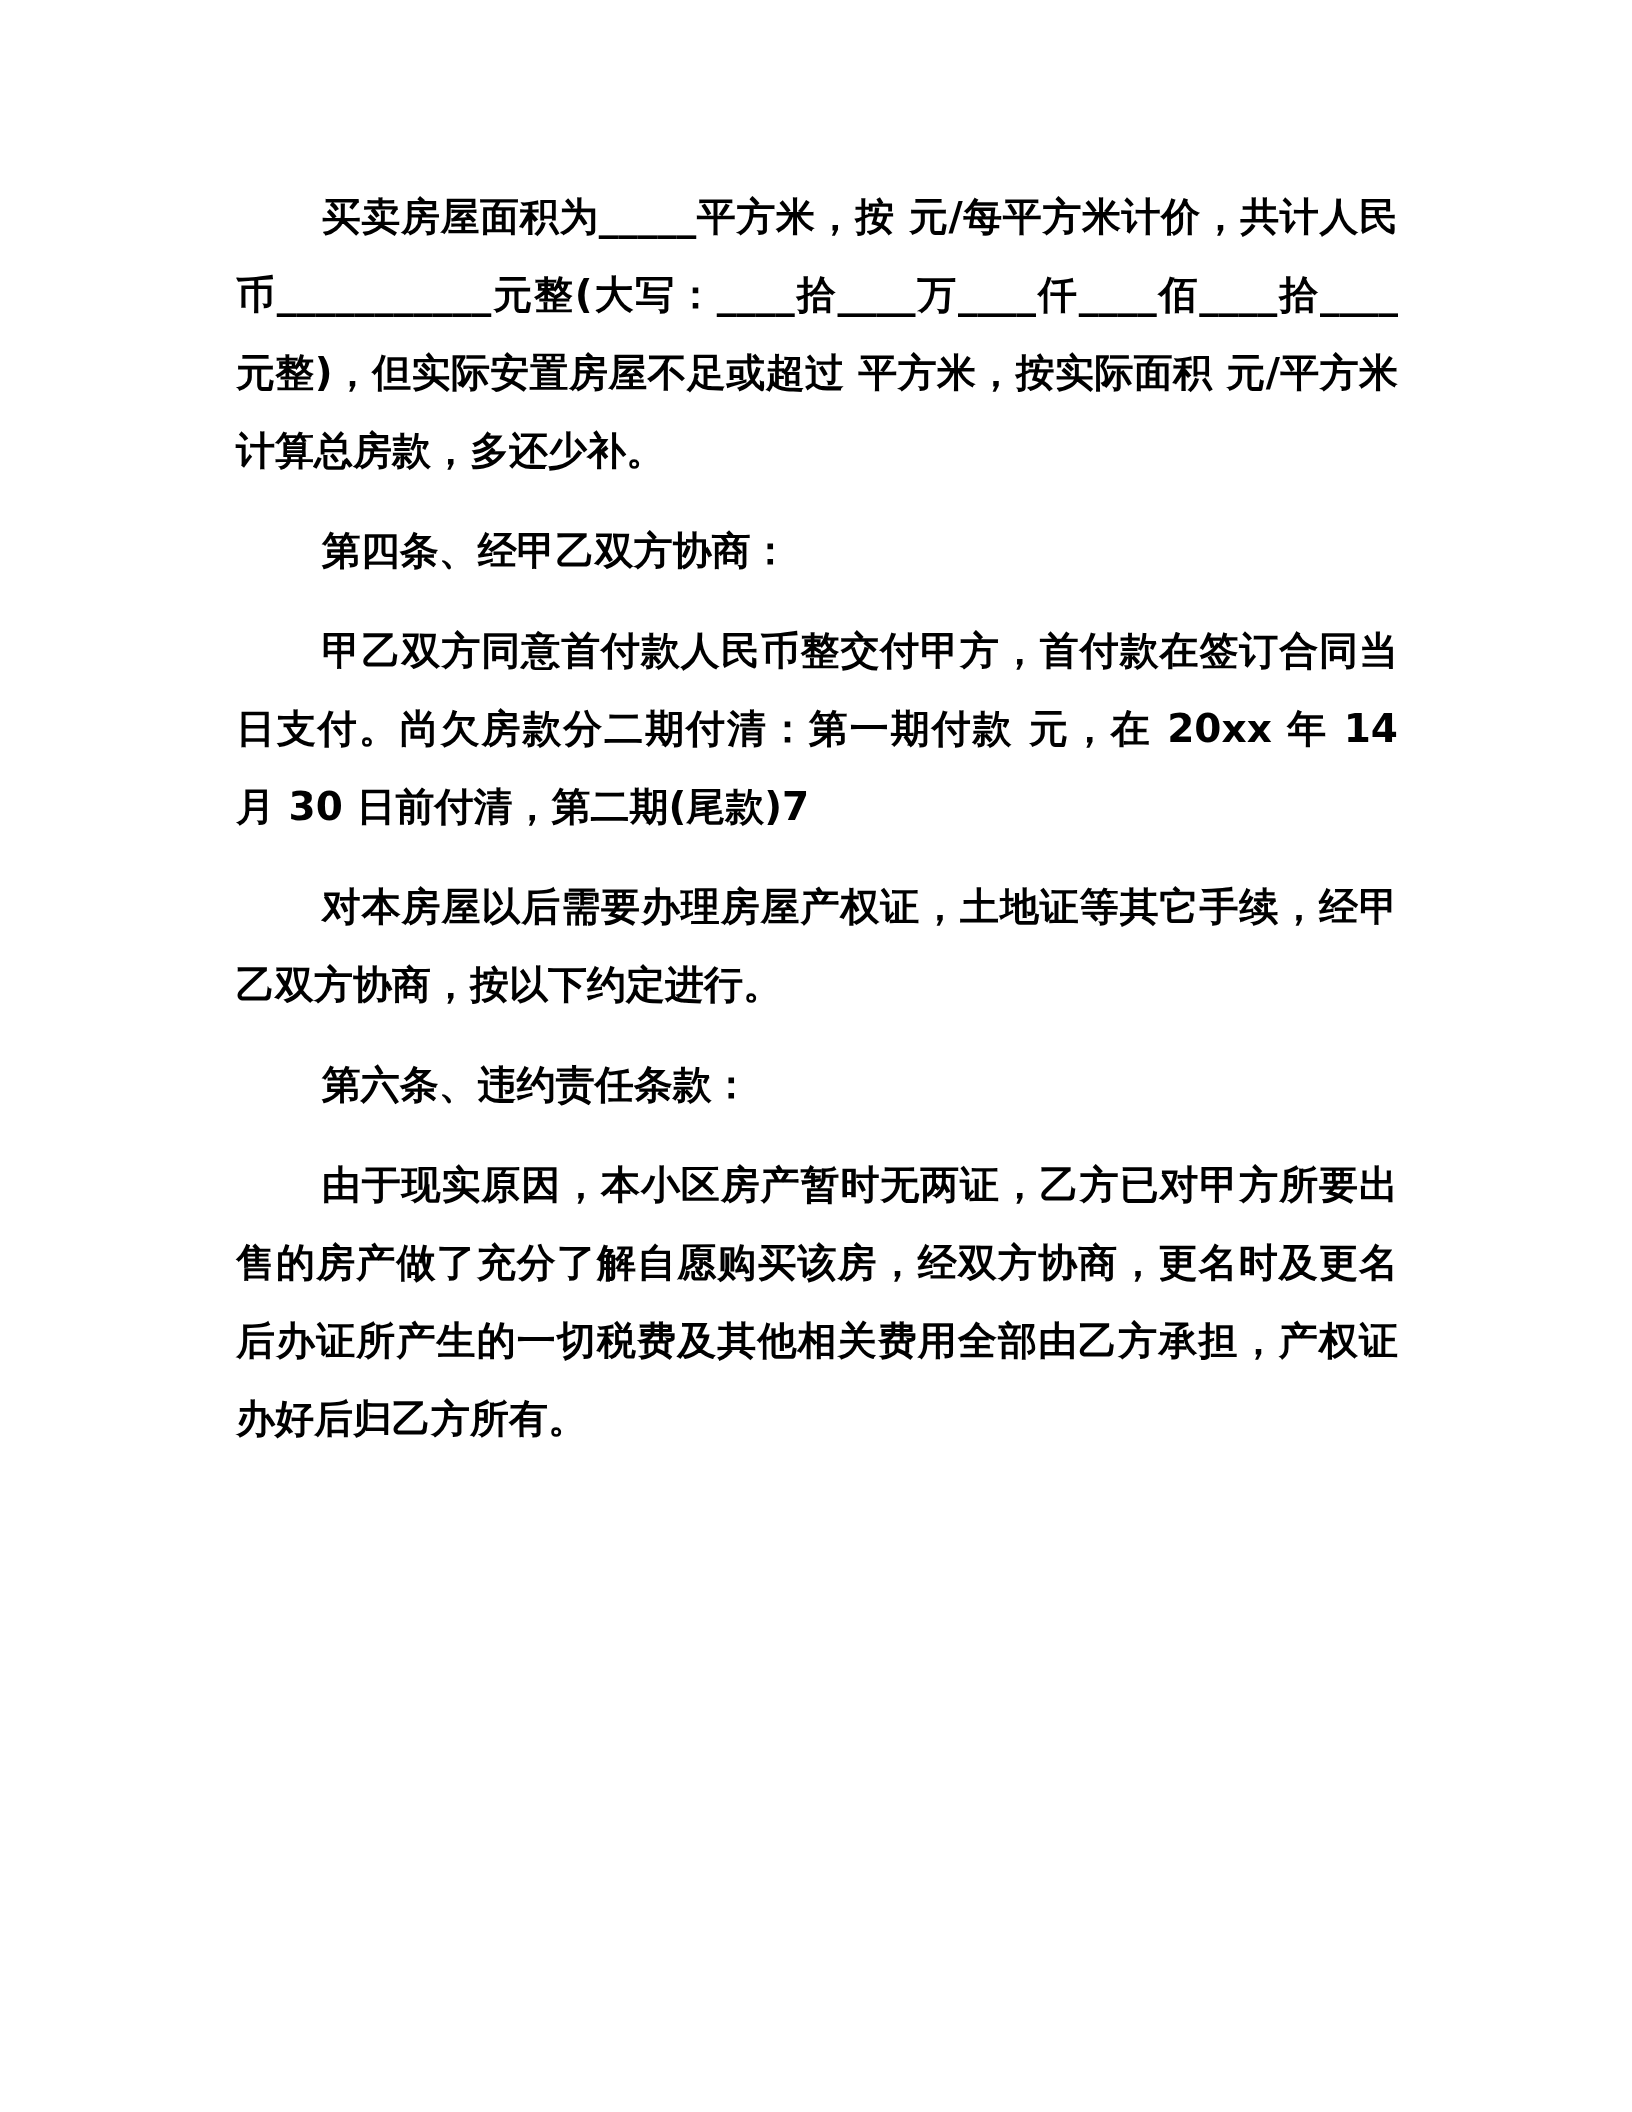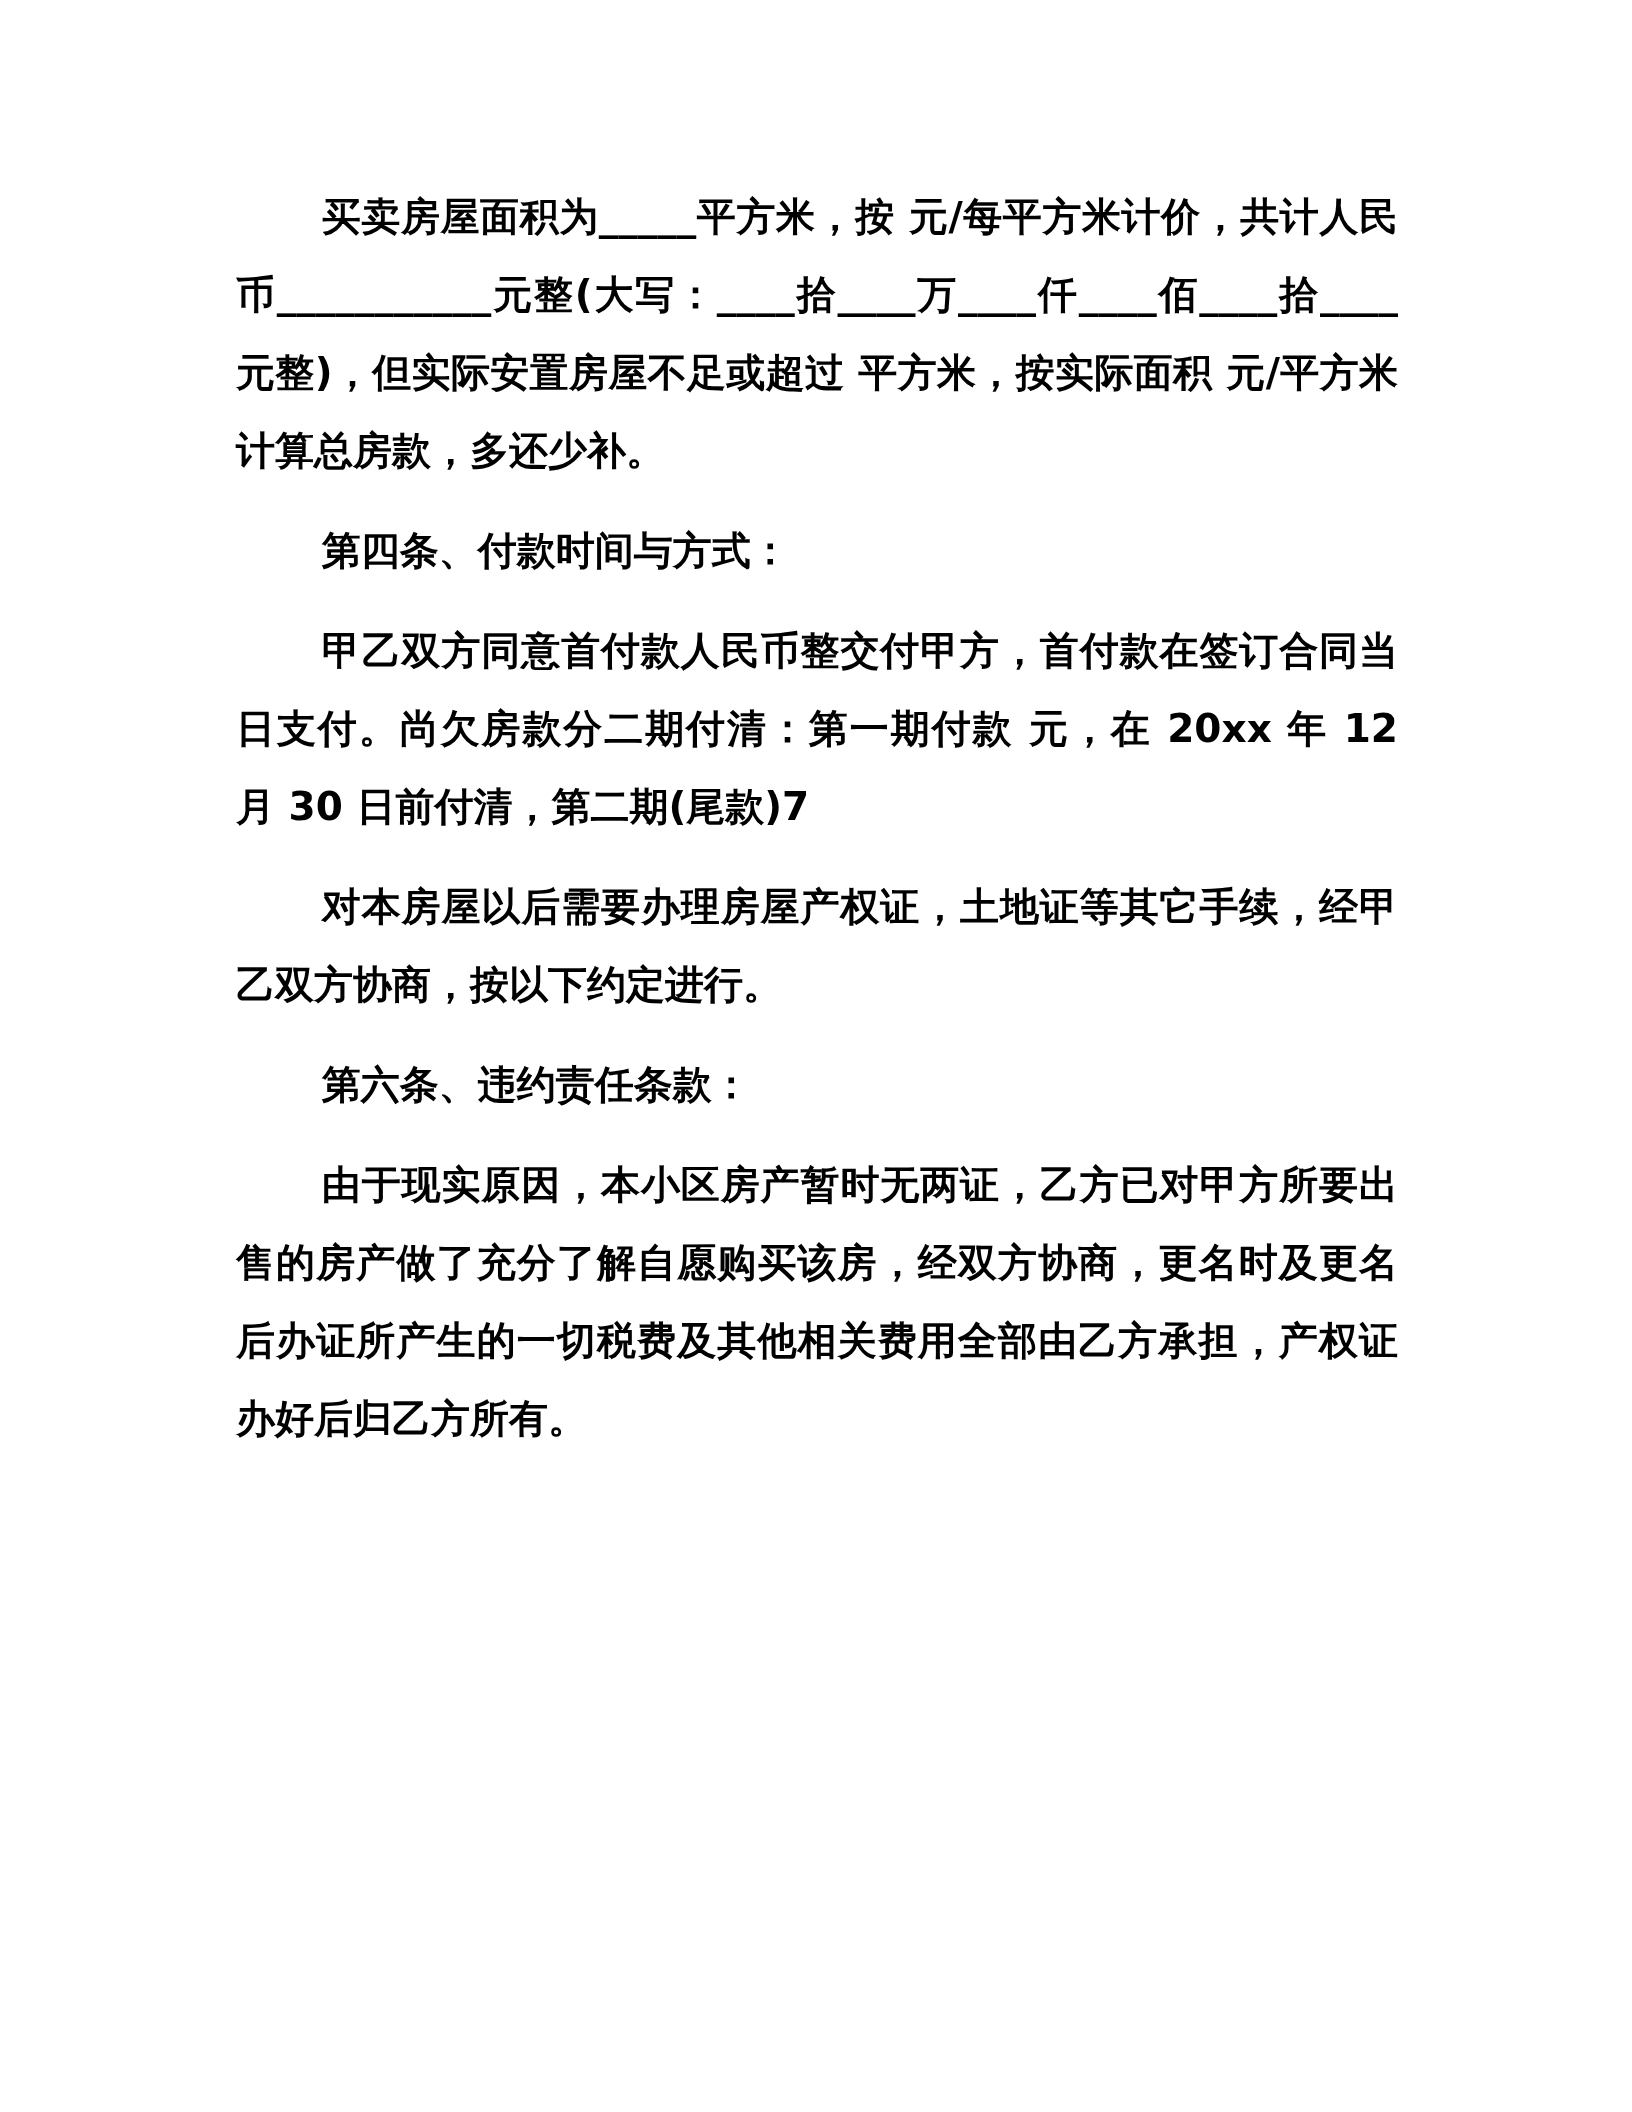--- a/index.html
+++ b/index.html
@@ -28,18 +28,18 @@
     text-indent: 2.2em;
     word-break: break-all;
     overflow-wrap: anywhere;
   }
 </style>
 </head>
 <body>
 
 <div class="page">
   <p>买卖房屋面积为_____平方米，按 元/每平方米计价，共计人民币___________元整(大写：____拾____万____仟____佰____拾____元整)，但实际安置房屋不足或超过 平方米，按实际面积 元/平方米计算总房款，多还少补。</p>
-  <p>第四条、付款时间与方式：</p>
-  <p>甲乙双方同意首付款人民币整交付甲方，首付款在签订合同当日支付。尚欠房款分二期付清：第一期付款 元，在 20xx 年 12 月 30 日前付清，第二期(尾款)7</p>
+  <p>第四条、经甲乙双方协商：</p>
+  <p>甲乙双方同意首付款人民币整交付甲方，首付款在签订合同当日支付。尚欠房款分二期付清：第一期付款 元，在 20xx 年 14 月 30 日前付清，第二期(尾款)7</p>
   <p>对本房屋以后需要办理房屋产权证，土地证等其它手续，经甲乙双方协商，按以下约定进行。</p>
   <p>第六条、违约责任条款：</p>
   <p>由于现实原因，本小区房产暂时无两证，乙方已对甲方所要出售的房产做了充分了解自愿购买该房，经双方协商，更名时及更名后办证所产生的一切税费及其他相关费用全部由乙方承担，产权证办好后归乙方所有。</p>
 </div>
 
 </body></html>

